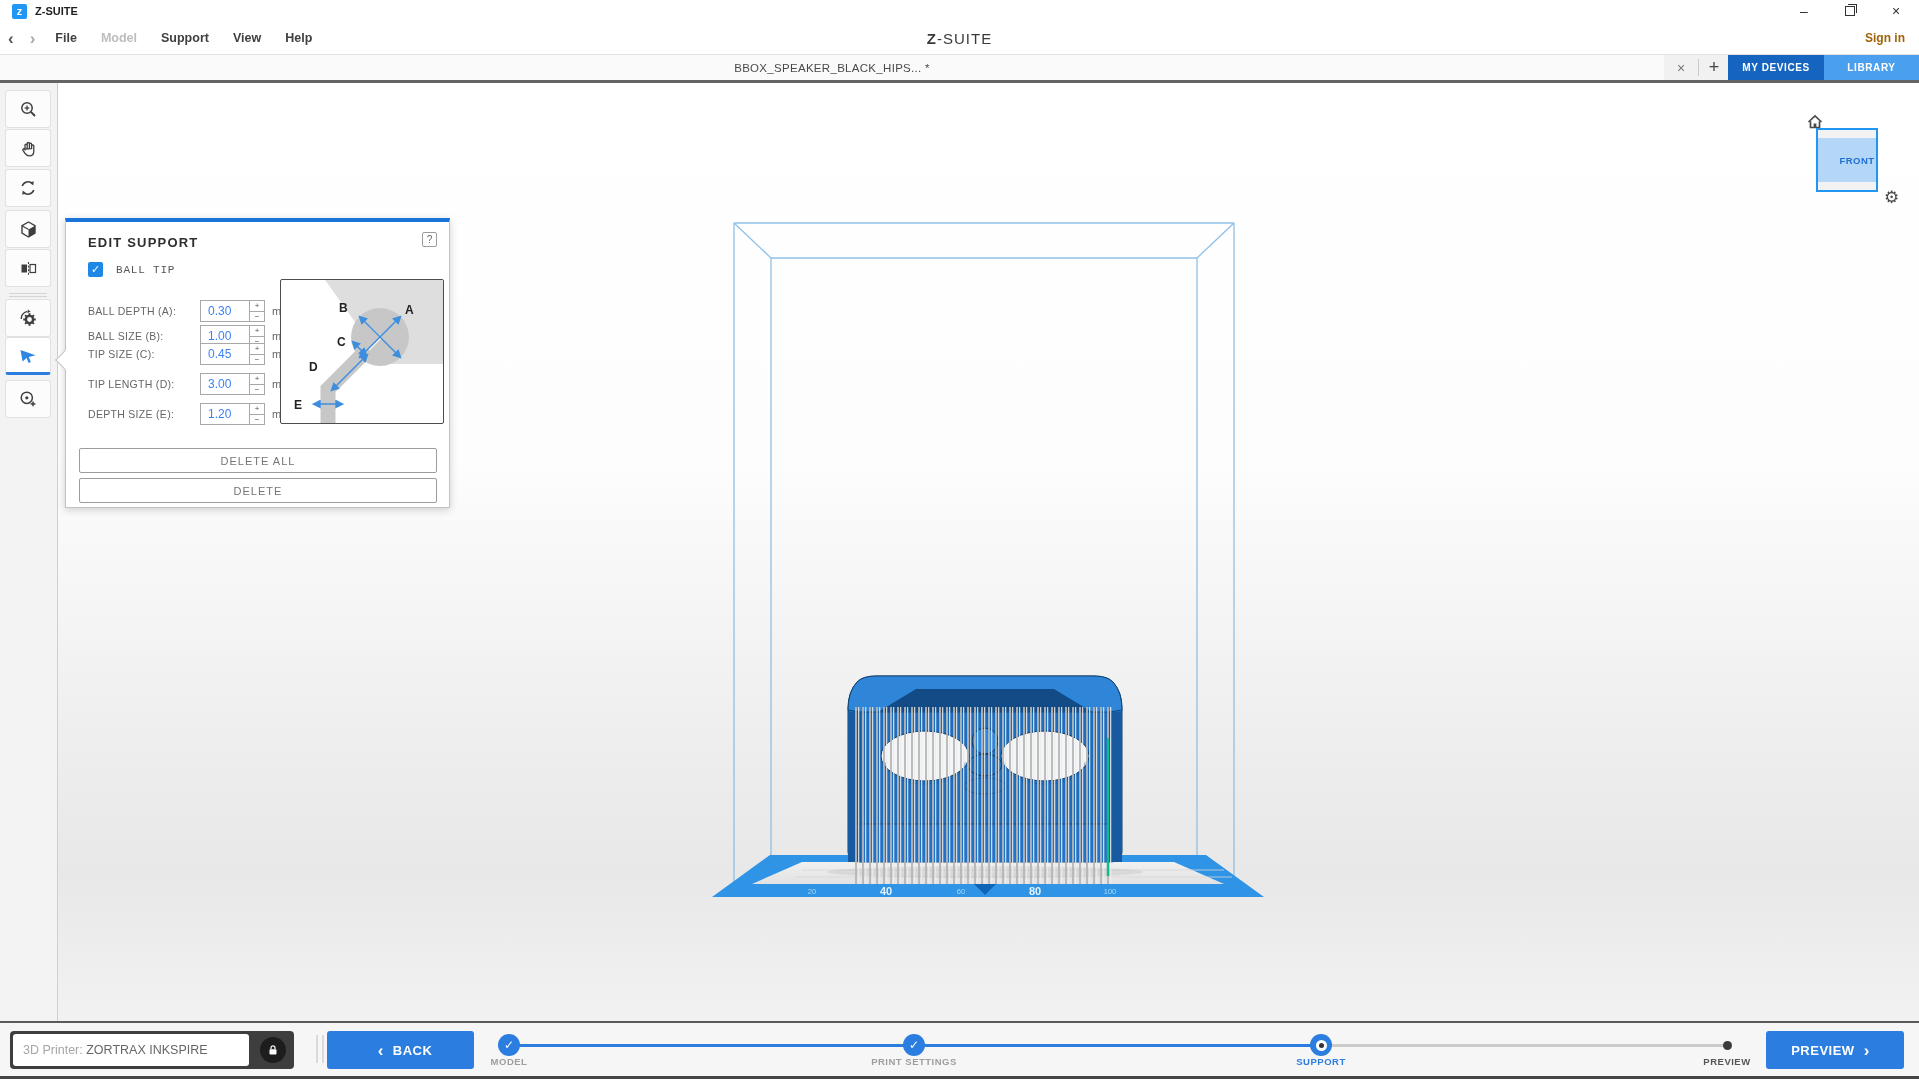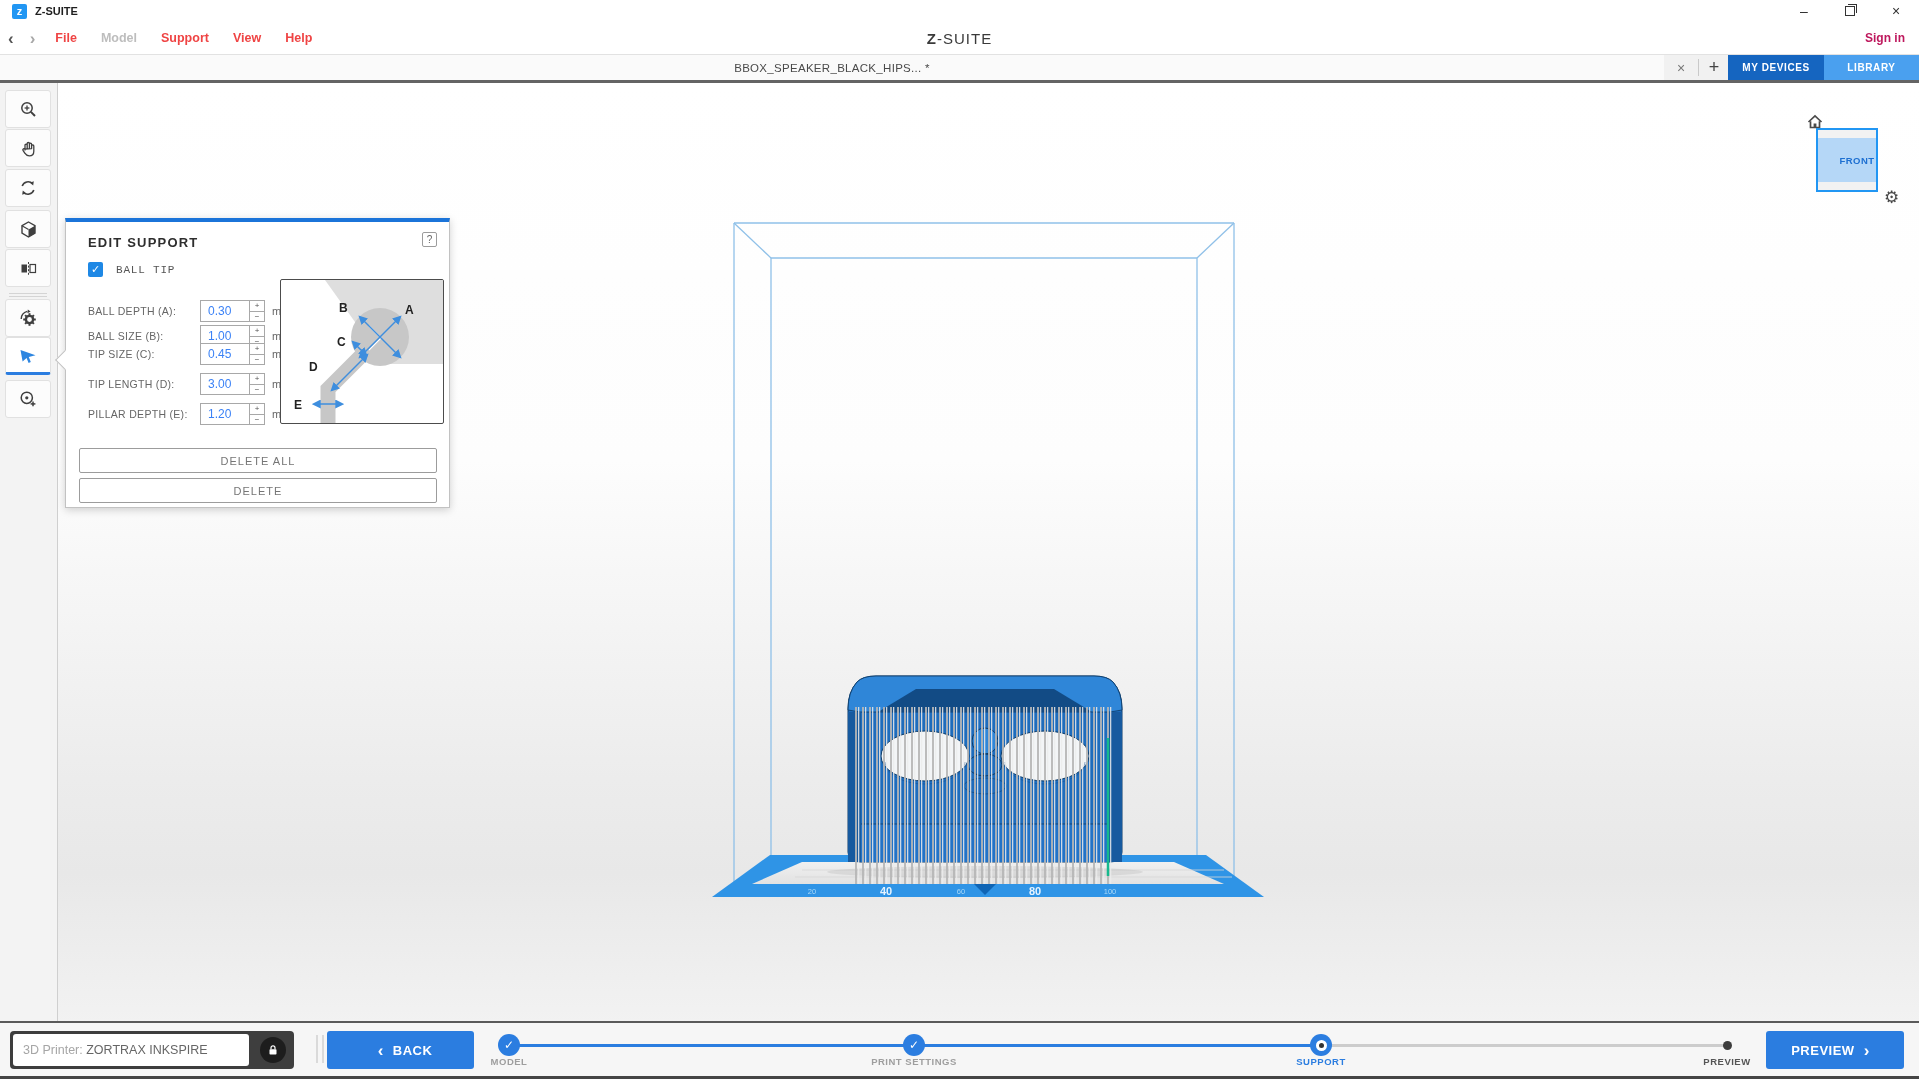--- a/index.html
+++ b/index.html
@@ -11,26 +11,26 @@
   .app-title{margin-left:8px;font-size:11px;font-weight:bold;color:#1f1f1f;}
   .win-controls{margin-left:auto;display:flex;height:100%;}
   .win-btn{width:46px;height:100%;display:flex;align-items:center;justify-content:center;color:#333;font-size:14px;line-height:1;}
   .restore-glyph{width:8px;height:8px;border:1px solid #333;background:#fff;position:relative;}
   .restore-glyph::before{content:"";position:absolute;top:-3px;left:2px;width:8px;height:8px;border:1px solid #333;border-left:none;border-bottom:none;}
   
   .menubar{position:absolute;left:0;top:22px;width:100%;height:33px;background:#fff;border-bottom:1px solid #e2e2e2;
     box-sizing:border-box;display:flex;align-items:center;}
   .nav-chevron{font-size:17px;font-weight:bold;color:#555;padding:0 8px;line-height:1;}
   .nav-chevron.fwd{color:#a8a8a8;}
-  .menu-item{font-size:12.5px;font-weight:700;color:#ef4444;margin:0 12px;}
+  .menu-item{font-size:12.5px;font-weight:700;color:#404040;margin:0 12px;}
   .menu-item.disabled{color:#bdbdbd;}
   .center-logo{position:absolute;left:50%;transform:translateX(-50%);font-size:15px;color:#3a3a3a;letter-spacing:1px;}
   .center-logo .z{font-weight:800;}
   .center-logo .rest{font-weight:300;}
-  .signin{margin-left:auto;margin-right:14px;font-size:12px;font-weight:700;color:#be185d;}
+  .signin{margin-left:auto;margin-right:14px;font-size:12px;font-weight:700;color:#a16207;}
   
   .tabbar{position:absolute;left:0;top:55px;width:100%;height:28px;background:#f1f1f1;border-bottom:3px solid #646464;box-sizing:border-box;}
   .doc-tab{position:absolute;left:0;top:0;width:1664px;height:25px;background:#fafafa;display:flex;align-items:center;justify-content:center;
     font-size:11.5px;color:#4a4a4a;letter-spacing:.3px;}
   .tab-close{position:absolute;left:1670px;top:0;width:22px;height:25px;display:flex;align-items:center;justify-content:center;font-size:14px;color:#777;}
   .tab-divider{position:absolute;left:1698px;top:4px;width:1px;height:17px;background:#c9c9c9;}
   .tab-new{position:absolute;left:1702px;top:0;width:24px;height:25px;display:flex;align-items:center;justify-content:center;font-size:18px;font-weight:300;color:#444;}
   .tab-devices,.tab-library{position:absolute;top:0;height:25px;color:#fff;font-size:10px;font-weight:700;letter-spacing:.6px;
     display:flex;align-items:center;justify-content:center;}
   .tab-devices{left:1728px;width:96px;background:#1565c0;}
@@ -331,21 +331,21 @@
     <div class="f-input">
       <div class="f-val">3.00</div>
       <div class="f-spin">
           <div class="up">+</div>
           <div class="dn">−</div>
         </div>
     </div>
     <div class="f-unit">mm</div>
   </div>
   <div class="f-row" style="top:181px">
-    <div class="f-label">PILLAR DEPTH (E):</div>
+    <div class="f-label">DEPTH SIZE (E):</div>
     <div class="f-input">
       <div class="f-val">1.20</div>
       <div class="f-spin">
           <div class="up">+</div>
           <div class="dn">−</div>
         </div>
     </div>
     <div class="f-unit">mm</div>
   </div>
 

